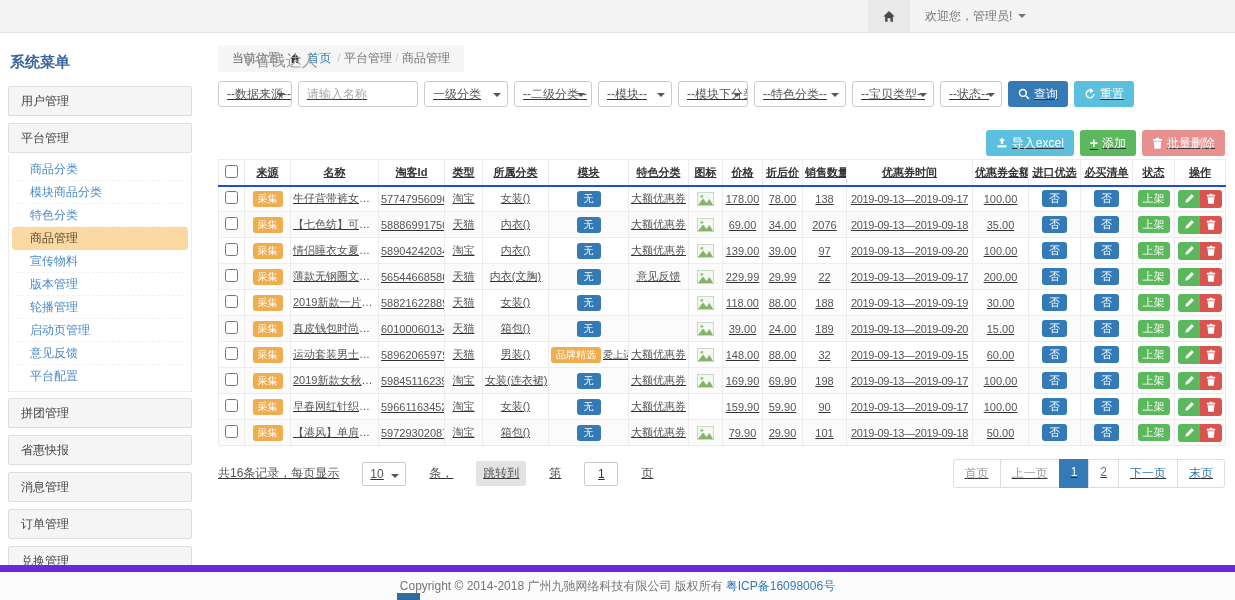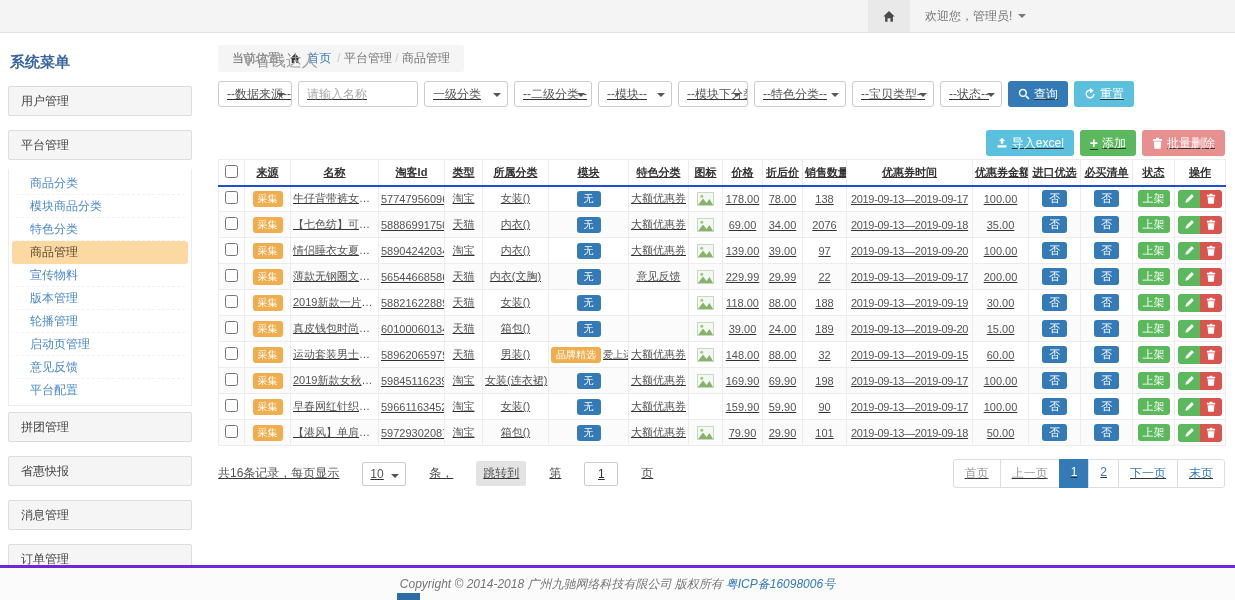--- a/index.html
+++ b/index.html
@@ -15,21 +15,21 @@
   .topbar-right { position: absolute; right: 0; top: 0; height: 32px; display: flex; }
   .home-btn { width: 42px; background: #e9e9e9; display: flex; align-items: center; justify-content: center; cursor: pointer; }
   .home-btn svg { fill: #4a4a4a; }
   .welcome { width: 325px; display: flex; align-items: center; gap: 6px; padding-left: 15px; color: #777; cursor: pointer; }
   .caret-down { width: 0; height: 0; border-left: 4px solid transparent; border-right: 4px solid transparent; border-top: 4px solid #777; }
   
   .content { display: flex; height: 532px; overflow: hidden; }
   .sidebar { width: 200px; flex: none; padding: 8px 0 0 8px; }
   .sb-heading { color: #39659f; font-weight: bold; font-size: 15px; padding: 12px 2px 14px; }
   .sb-header { width: 184px; height: 30px; line-height: 28px; padding-left: 12px; background: #f5f5f5;
-    border: 1px solid #ddd; border-radius: 2px; margin-bottom: 14px; color: #444; cursor: pointer; }
+    border: 1px solid #ddd; border-radius: 2px; margin-bottom: 7px; color: #444; cursor: pointer; }
   .sb-sub { width: 184px; background: #fff; border: 1px solid #ececec; border-top: none; margin: -5px 0 6px; padding: 3px; }
   .sb-item { height: 23px; line-height: 23px; padding-left: 18px; color: #4a89c7; border-bottom: 1px dashed #f1f1f1; cursor: pointer; border-radius: 3px; }
   .sb-item:last-child { border-bottom: none; }
   .sb-item.active { background: #fcd9a2; color: #5a4a33; border-bottom-color: transparent; }
   .main { flex: 1; min-width: 0; padding: 12px 10px 0 18px; text-decoration: underline; }
   
   .breadcrumb { display: inline-flex; align-items: center; gap: 6px; background: #f5f5f5; border-radius: 3px; padding: 5px 14px; color: #666; }
   .breadcrumb svg { fill: #333; }
   .home-link { color: #337ab7; cursor: pointer; }
   .crumb-sep { color: #ccc; }
@@ -75,21 +75,21 @@
   .jump-badge { background: #e3e3e3; border-radius: 2px; padding: 4px 7px; color: #555; cursor: pointer; }
   .jump-input { width: 34px; height: 24px; border: 1px solid #ccc; border-radius: 2px; text-align: center; font: inherit; color: #333; }
   .pager { display: flex; }
   .page-btn { border: 1px solid #ddd; background: #fff; color: #337ab7; padding: 5px 11px; margin-left: -1px; cursor: pointer; font-size: 12px; }
   .page-btn:first-child { border-radius: 3px 0 0 3px; margin-left: 0; }
   .page-btn:last-child { border-radius: 0 3px 3px 0; }
   .page-btn.disabled { color: #999; }
   .page-btn.active { background: #337ab7; border-color: #337ab7; color: #fff; }
   
   .page-footer { position: absolute; left: 0; bottom: 0; width: 100%; height: 35px; background: #fbfbfb;
-    border-top: 3px solid #6d28d9; display: flex; align-items: center; justify-content: center; color: #757575; gap: 3px; font-style: italic; }
+    border-top: 7px solid #6d28d9; display: flex; align-items: center; justify-content: center; color: #757575; gap: 3px; }
   .icp-link { color: #337ab7; text-decoration: none; cursor: pointer; }
   .bottom-strip { position: absolute; left: 397px; bottom: 0; width: 23px; height: 7px; background: #2e6da4; }
 </style>
 </head>
 <body>
 
 <div class="topbar">
   <div class="app-title">V省钱达人</div>
   <div class="topbar-right">
     <div class="home-btn">

